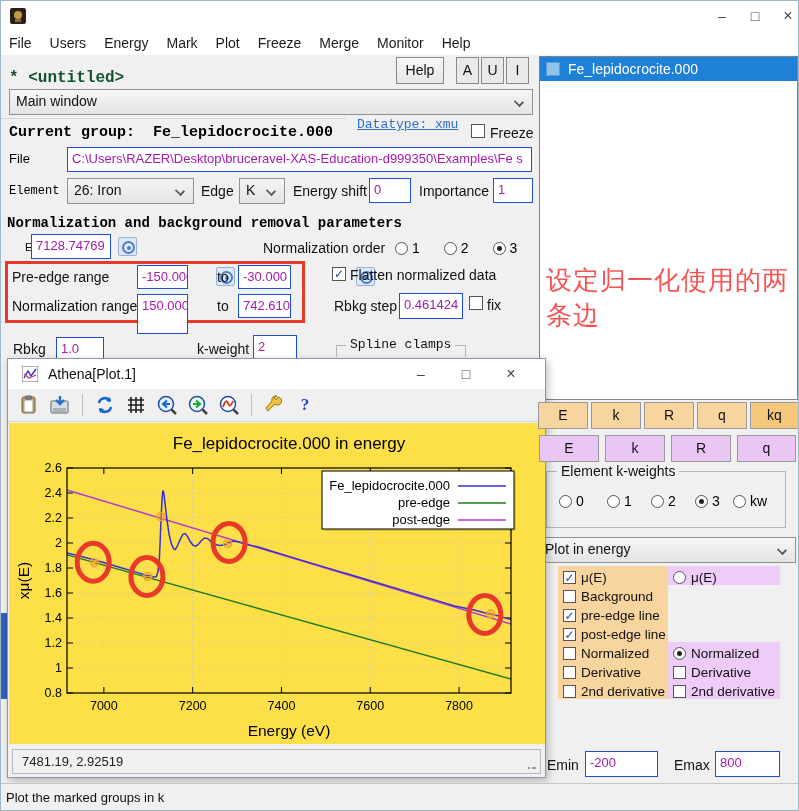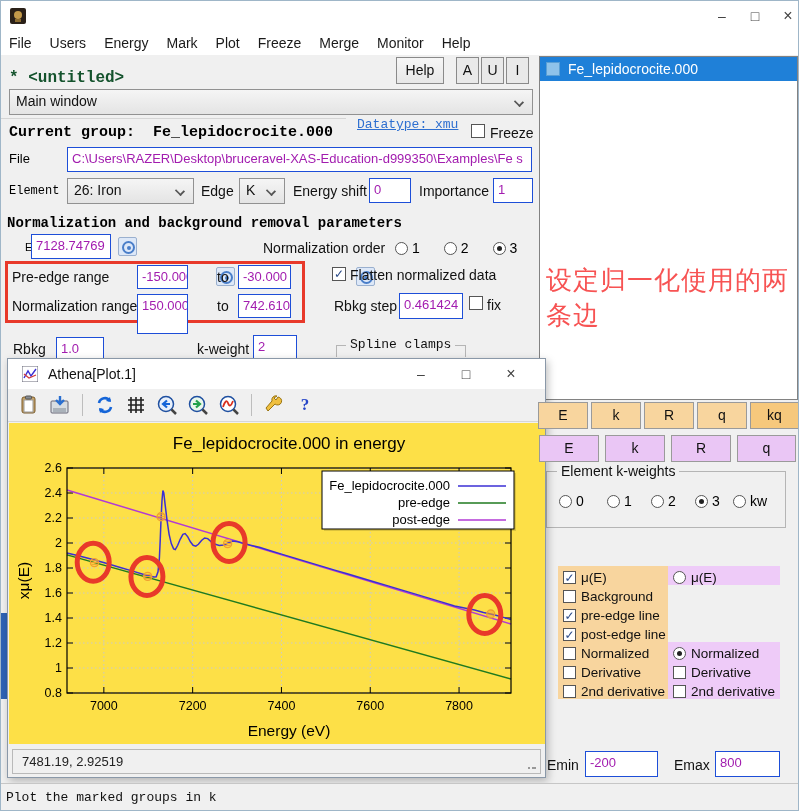--- a/index.html
+++ b/index.html
@@ -48,21 +48,21 @@
   #plot-toolbar { left:0; top:30px; width:537px; height:33px; background:#f0f0f0; border-bottom:1px solid #d6d6d6; display:flex; align-items:center; gap:9px; padding-left:10px; }
   .tb-sep { width:1px; height:22px; background:#bdbdbd; margin:0 2px; }
   .tb-ic { width:22px; height:22px; display:flex; align-items:center; justify-content:center; }
   #plot-canvas { left:1px; top:64px; width:536px; height:321px; background:#fde047; }
   #plot-status { left:4px; top:390px; width:529px; height:25px; background:#f0f0f0; border:1px solid #b9b9b9; font-size:13px; color:#222; line-height:23px; padding-left:9px; }
   .grip { position:absolute; right:2px; bottom:2px; width:10px; height:10px;
           background:radial-gradient(circle at 2px 8px,#999 1px,transparent 1.5px),
                      radial-gradient(circle at 6px 8px,#999 1px,transparent 1.5px),
                      radial-gradient(circle at 8px 8px,#999 1px,transparent 1.5px); }
 
-  #statusbar { left:0; top:782px; width:799px; height:29px; border-top:1px solid #c6c6c6; font-size:13px; color:#111; padding:6px 0 0 5px; background:#f0f0f0;font-family:Liberation Mono, monospace; }
+  #statusbar { left:0; top:782px; width:799px; height:29px; border-top:1px solid #c6c6c6; font-size:13px; color:#111; padding:6px 0 0 5px; background:#f0f0f0; }
   #blue-strip { left:0; top:612px; width:6px; height:86px; background:#2e63b5; }
 
   .red-box { border:3px solid #e8392a; }
   #cn-note { left:545px; top:262px; font-size:26px; color:#f75353; letter-spacing:1px; }
   .link { color:#2e6fd0; text-decoration:underline; font-size:13px; }
 </style>
 </head>
 <body>
 
 <div id="app">
@@ -205,20 +205,24 @@
     </div>
   <div class="abs" id="cn-note">设定归一化使用的两条边</div>
 
   <div class="abs" id="orange-buttons"></div>
   <div class="abs" id="purple-buttons"></div>
 
   <div class="abs groupbox" style="left:545px;top:470px;width:240px;height:57px"></div>
   <div class="abs gb-label" style="left:556px;top:462px">Element k-weights</div>
   <div class="abs" id="kweight-radios"></div>
 
+  <div class="abs combo" style="left:537px;top:536px;width:258px;height:26px">
+    <span>Plot in energy</span>
+    <span class="chev"></span>
+  </div>
 
   <div class="abs" id="energy-left-panel" style="left: 557px; top: 565px; width: 110px; height: 133px; background: rgb(248, 213, 158);">
       <div class="opt-row" style="left: 5px; top: 2px;">
         <span class="cb" style="width: 13px; height: 13px; line-height: 12px;">✓</span>
         <span>μ(E)</span>
       </div>
       <div class="opt-row" style="left: 5px; top: 21px;">
         <span class="cb" style="width: 13px; height: 13px; line-height: 12px;"></span>
         <span>Background</span>
       </div>

